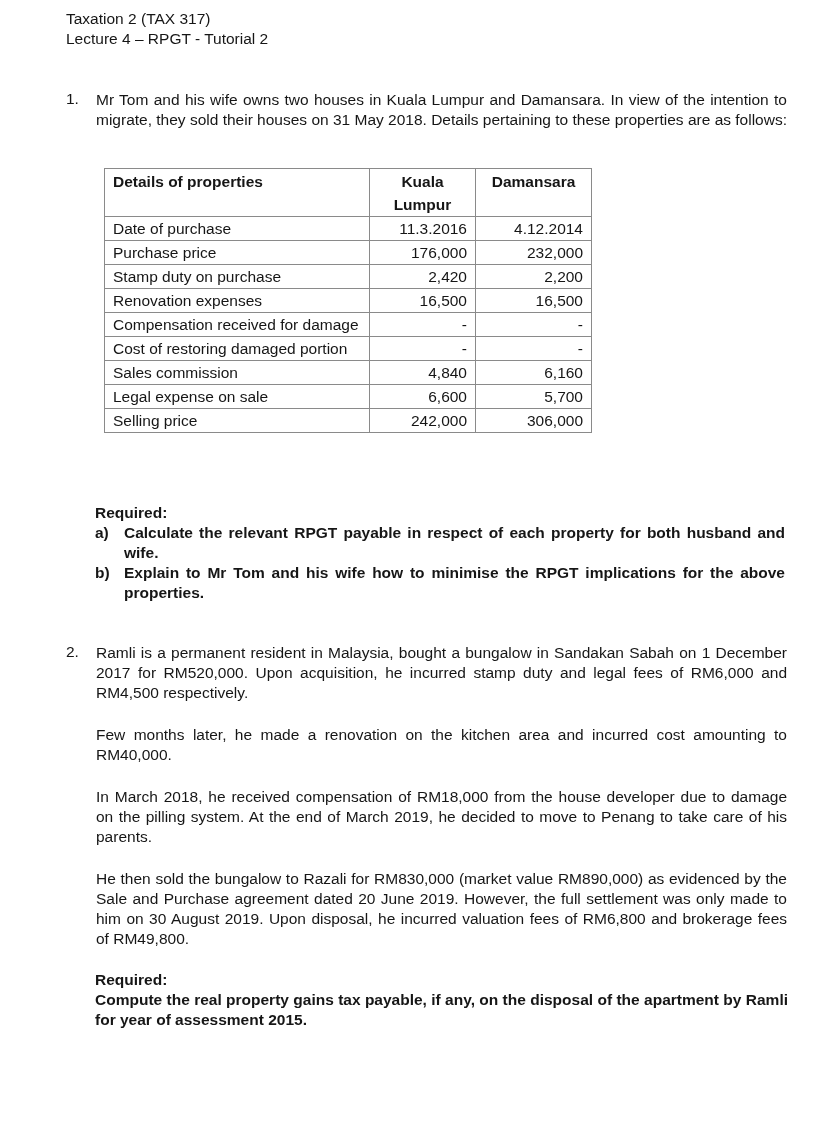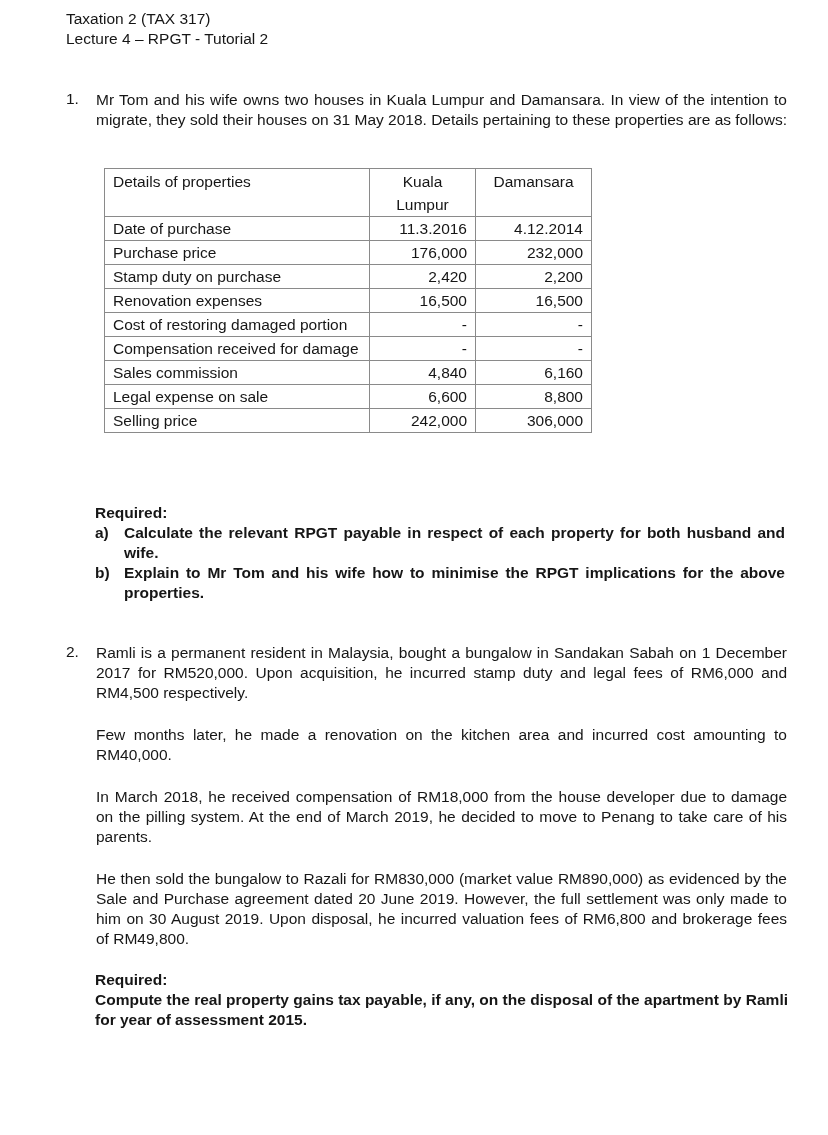--- a/index.html
+++ b/index.html
@@ -11,21 +11,21 @@
     .q { position: absolute; left: 66px; width: 722px; font-size: 15.5px; line-height: 20px; }
     .qnum { position: absolute; left: 0; top: 0; }
     .qbody { margin-left: 29px; text-align: justify; }
     .para { margin: 1px; text-align: justify; }
     .gap { height: 20px; }
     table.props {
       position: absolute; left: 104px; top: 168px; border-collapse: collapse;
       font-size: 15.5px; line-height: 23px;
     }
     table.props td, table.props th { border: 1px solid #8a8a8a; padding: 0 8px 0 8px; vertical-align: top; }
-    table.props th { font-weight: normal; text-align: center; padding-top: 1px; }
+    table.props th { font-weight: bold; text-align: center; padding-top: 1px; }
     table.props th.first { text-align: left; width: 248px; }
     table.props th.c1 { width: 89px; }
     table.props th.c2 { width: 99px; }
     table.props td.val { text-align: right; }
     table.props td.label { line-height: 23px; margin-top: 39px; }
     .req { position: absolute; left: 95px; width: 690px; font-size: 15.5px; line-height: 20px; font-weight: bold; }
     .req .item { position: relative; padding-left: 29px; text-align: justify; }
     .req .item .lbl { position: absolute; left: 0; top: 0; }
   </style>
 </head>
@@ -64,38 +64,38 @@
     <td class="label">Stamp duty on purchase</td>
     <td class="val">2,420</td>
     <td class="val">2,200</td>
   </tr>
   <tr>
     <td class="label">Renovation expenses</td>
     <td class="val">16,500</td>
     <td class="val">16,500</td>
   </tr>
   <tr>
-    <td class="label">Cost of restoring damaged portion</td>
+    <td class="label" style="width:248px;">Compensation received for damage</td>
     <td class="val">-</td>
     <td class="val">-</td>
   </tr>
   <tr>
-    <td class="label" style="width:248px;">Compensation received for damage</td>
+    <td class="label">Cost of restoring damaged portion</td>
     <td class="val">-</td>
     <td class="val">-</td>
   </tr>
   <tr>
     <td class="label">Sales commission</td>
     <td class="val">4,840</td>
     <td class="val">6,160</td>
   </tr>
   <tr>
     <td class="label">Legal expense on sale</td>
     <td class="val">6,600</td>
-    <td class="val">8,800</td>
+    <td class="val">5,700</td>
   </tr>
   <tr>
     <td class="label">Selling price</td>
     <td class="val">242,000</td>
     <td class="val">306,000</td>
   </tr>
 </tbody>
   </table>
 
 <div class="req" style="top:503px;">

